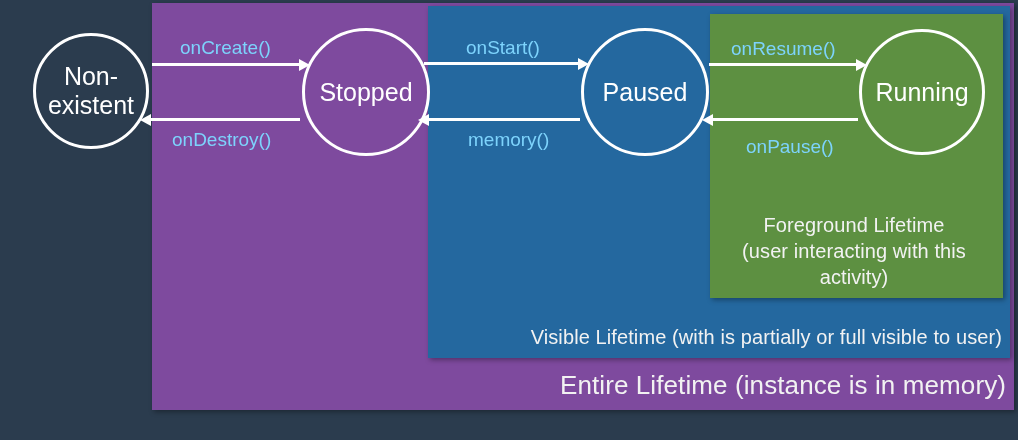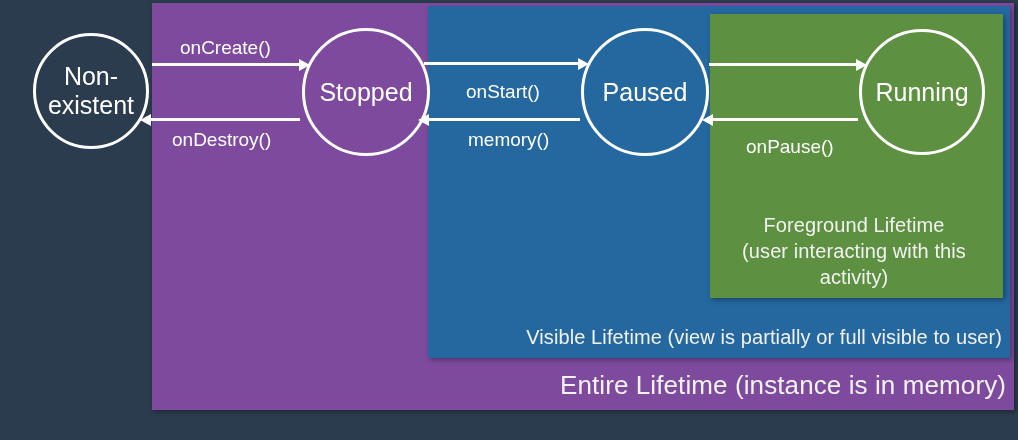--- a/index.html
+++ b/index.html
@@ -78,50 +78,50 @@
   .edge .head{
     position:absolute;top:-4px;
     width:0;height:0;
     border-top:6px solid transparent;
     border-bottom:6px solid transparent;
   }
   .edge.to-right .head{right:-10px;border-left:11px solid #ffffff;}
   .edge.to-left  .head{left:-10px; border-right:11px solid #ffffff;}
   .edge-label{
     position:absolute;
-    color:#ffffff;
+    color:#7dd3fc;
     font-size:19px;
     white-space:nowrap;
   }
   
   #edge-oncreate {left:152px;top:63px;width:148px;}
   #edge-ondestroy{left:150px;top:118px;width:150px;}
   #edge-onstart  {left:424px;top:62px;width:155px;}
   #edge-onstop   {left:428px;top:118px;width:152px;}
   #edge-onresume {left:709px;top:63px;width:148px;}
   #edge-onpause  {left:712px;top:118px;width:146px;}
 
   #label-oncreate {left:180px;top:37px;}
   #label-ondestroy{left:172px;top:129px;}
-  #label-onstart  {left:466px;top:37px;margin-top:44px;}
+  #label-onstart  {left:466px;top:37px;}
   #label-onstop   {left:468px;top:129px;}
   #label-onresume {left:731px;top:38px;}
   #label-onpause  {left:746px;top:129px;margin-top:7px;}
 </style>
 </head>
 <body>
 
 <div id="stage">
 
   <div class="panel" id="panel-entire">
     <div class="caption" id="caption-entire">Entire Lifetime (instance is in memory)</div>
   </div>
 
   <div class="panel" id="panel-visible">
-    <div class="caption" id="caption-visible">Visible Lifetime (view is partially or full visible to user)</div>
+    <div class="caption" id="caption-visible">Visible Lifetime (with is partially or full visible to user)</div>
   </div>
 
   <div class="panel" id="panel-foreground">
     <div class="caption" id="caption-foreground">Foreground Lifetime
 (user interacting with this
 activity)</div>
   </div>
 
   <div class="node" id="node-nonexistent">Non-
 existent</div>
@@ -153,20 +153,21 @@
   <div class="edge to-left" id="edge-onstop">
     <div class="shaft"></div>
     <div class="head"></div>
   </div>
   <div class="edge-label" id="label-onstop">memory()</div>
 
   <div class="edge to-right" id="edge-onresume">
     <div class="shaft"></div>
     <div class="head"></div>
   </div>
+  <div class="edge-label" id="label-onresume">onResume()</div>
 
   <div class="edge to-left" id="edge-onpause">
     <div class="shaft"></div>
     <div class="head"></div>
   </div>
   <div class="edge-label" id="label-onpause">onPause()</div>
 
 </div>
 
 </body></html>

